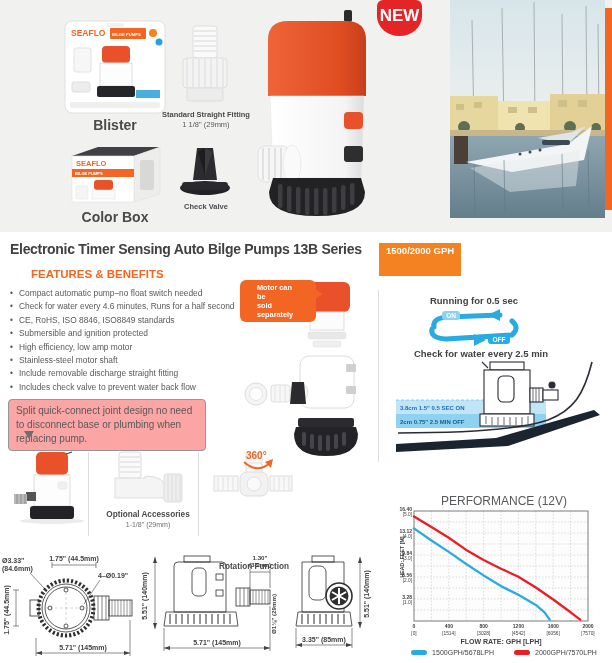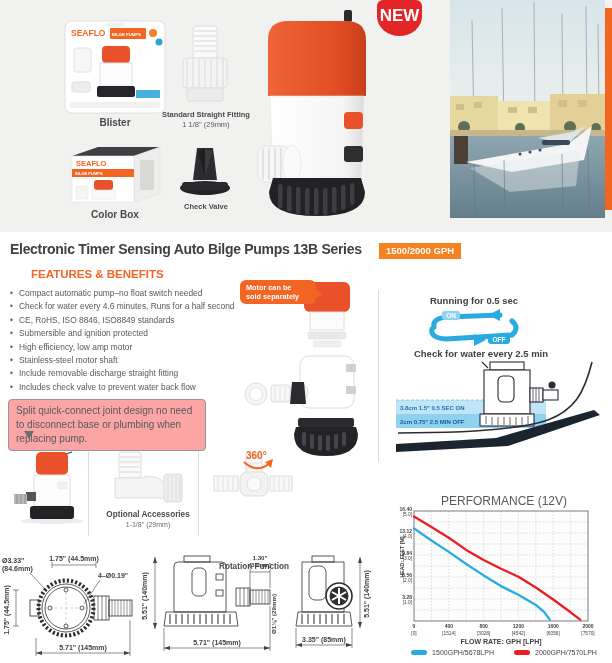--- a/index.html
+++ b/index.html
@@ -3,47 +3,47 @@
 <meta charset="utf-8">
 <style>
   * { margin:0; padding:0; box-sizing:border-box; }
   html,body { background:#fff; }
   body { font-family:"Liberation Sans", sans-serif; width:612px; height:663px; }
   .page { position:relative; width:612px; height:663px; overflow:hidden; background:#fff; }
   .abs { position:absolute; }
 
   
   .top-band { left:0; top:0; width:612px; height:232px; background:#f1f1ef; }
-  .pack-label { font-size:10px; font-weight:bold; color:#4a4a4c; text-align:center; }
+  .pack-label { font-size:14px; font-weight:bold; color:#4a4a4c; text-align:center; }
   .fit-label  { font-size:7.5px; font-weight:bold; color:#4a4a4c; text-align:center; line-height:1.35; }
   .new-badge { left:377px; top:0; width:45px; height:36px; background:#e42528; color:#fff;
     font-weight:bold; font-size:17px; text-align:center; line-height:32px;
     border-radius:6px 6px 50% 50% / 6px 6px 55% 55%; }
   .orange-stripe { left:605px; top:8px; width:7px; height:202px; background:#f26522; }
 
   
   .main-title { left:10px; top:241px; width:375px; font-size:14px; font-weight:bold;
     color:#414042; letter-spacing:-0.3px; white-space:nowrap; }
   .gph-badge { left:379px; top:243px; background:#f58220; color:#fff; font-size:9.5px;
-    font-weight:bold; padding:2px 7px 3px; white-space:nowrap; }
+    font-weight:bold; padding:2px 7px 20px; white-space:nowrap; }
 
   
   .feat-head { left:10px; top:268px; font-size:11.5px; font-weight:800; color:#f26522;padding-left:21px; }
   .feat-list { left:10px; top:287px; width:230px; list-style:none; }
   .feat-list li { font-size:8.4px; color:#58595b; line-height:13.4px; padding-left:9px; position:relative; }
   .feat-list li::before { content:"•"; position:absolute; left:0; color:#58595b; }
 
   .note-box { left:8px; top:399px; width:198px; border:1px solid #939598; border-radius:4px;
     padding:4px 7px; font-size:10px; color:#58595b; line-height:1.4; background:#fca5a5; }
   .note-pointer { left:24px; top:431px; width:0; height:0; border-left:5px solid transparent;
     border-right:5px solid transparent; border-top:8px solid #6d6e71; }
 
   
   .bubble { left:240px; top:280px; width:76px; background:#f26522; border-radius:6px;
-    color:#fff; font-size:7.3px; font-weight:bold; line-height:1.25; padding:3px 6px; }
+    color:#fff; font-size:7.3px; font-weight:bold; line-height:1.25; padding:3px 17px; }
   .bubble::after { content:""; position:absolute; right:-7px; top:9px; border-top:5px solid transparent;
     border-bottom:5px solid transparent; border-left:8px solid #f26522; }
   .v-divider { width:1px; background:#ddd; }
 
   
   .cycle-txt { font-size:9.5px; font-weight:bold; color:#414042; text-align:center; }
 
   
   .acc-label { font-size:8.2px; font-weight:bold; color:#4a4a4c; text-align:center; }
   .acc-sub { font-size:7px; color:#6d6e71; text-align:center; }

